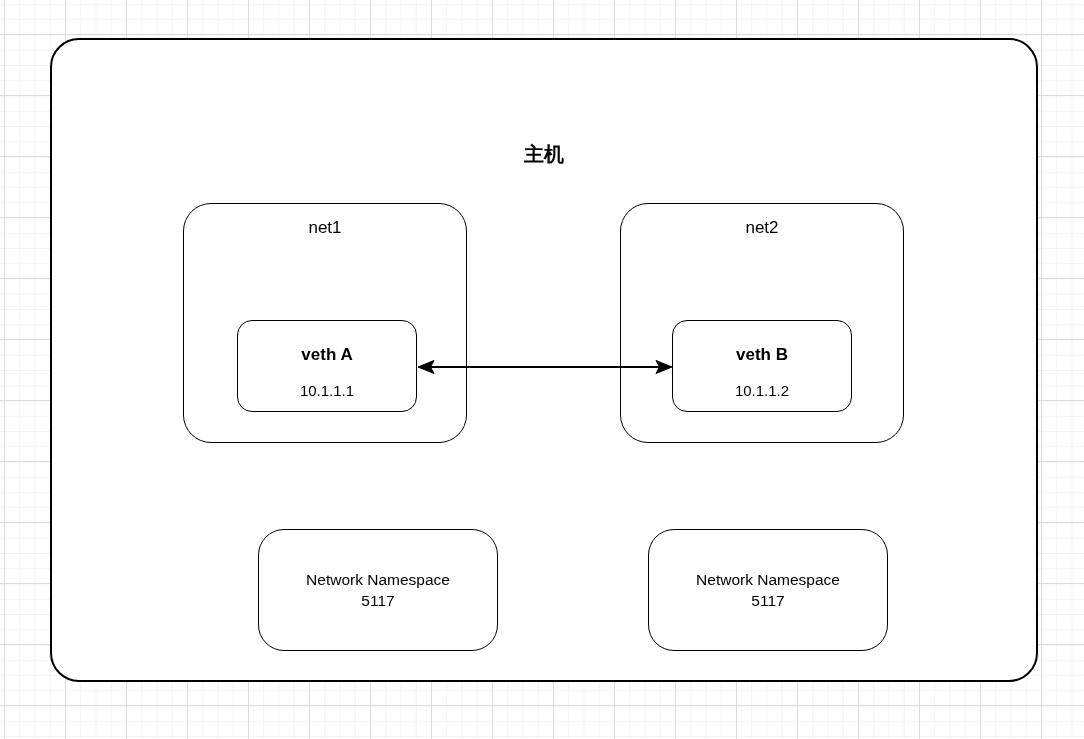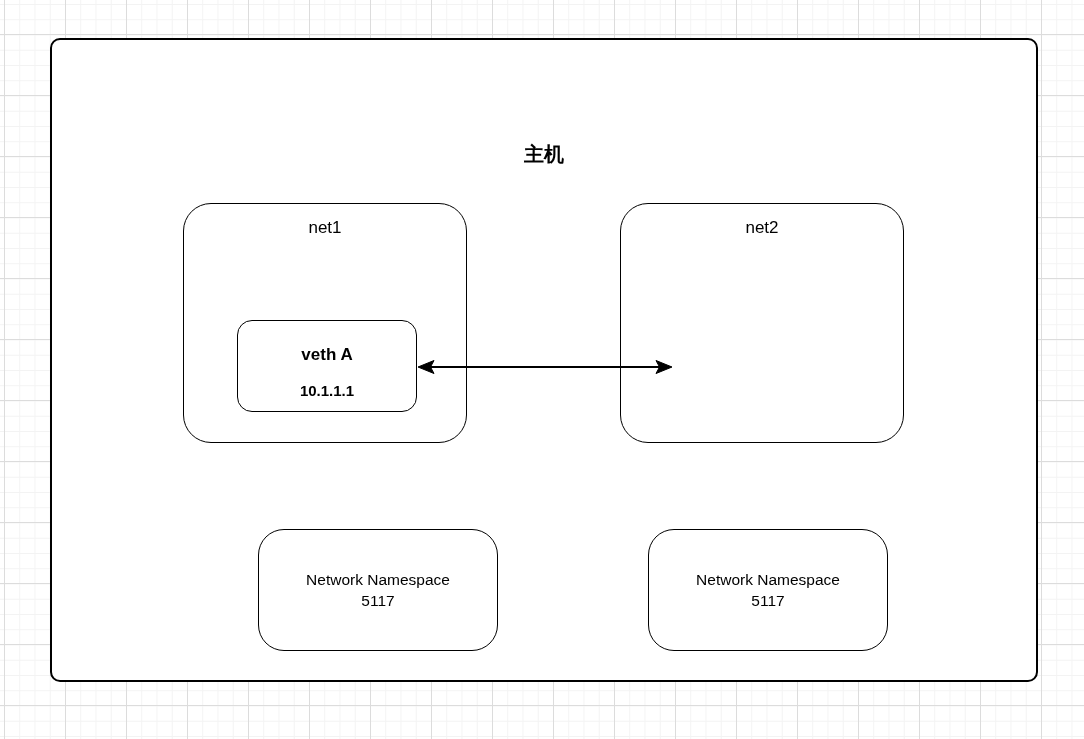--- a/index.html
+++ b/index.html
@@ -24,21 +24,21 @@
   .box {
     position: absolute;
     box-sizing: border-box;
     background: #ffffff;
     border: 1.6px solid #000000;
   }
   .host-box {
     left: 50px; top: 38px;
     width: 988px; height: 644px;
     border-width: 2.4px;
-    border-radius: 10px;
+    border-radius: 29px;
     font-family: Liberation Serif, serif;
   }
   .host-title {
     position: absolute;
     left: 0; right: 0;
     top: 100px;
     text-align: center;
     font-size: 20px;
     line-height: 28px;
     font-weight: bold;
@@ -74,21 +74,20 @@
   .veth-label {
     font-weight: bold;
     font-size: 17px;
     line-height: 17px;
     color: #000000;
   }
   .veth-ip {
     font-size: 15px;
     line-height: 15px;
     color: #000000;
-    font-weight: bold;
   }
   .ns-box {
     top: 529px;
     width: 240px; height: 122px;
     border-radius: 26px;
     display: flex;
     flex-direction: column;
     align-items: center;
     justify-content: center;
     text-align: center;
@@ -122,20 +121,24 @@
 
   <div class="box veth-box left">
     <div class="veth-label">veth A</div>
     <div class="veth-ip">10.1.1.1</div>
   </div>
 
   <div class="box net-box right">
     <div class="net-label">net2</div>
   </div>
 
+  <div class="box veth-box right">
+    <div class="veth-label">veth B</div>
+    <div class="veth-ip">10.1.1.2</div>
+  </div>
 
   <svg class="arrow-svg" viewBox="0 0 270 24" xmlns="http://www.w3.org/2000/svg">
     <line x1="20" y1="12" x2="250" y2="12" stroke="#000000" stroke-width="1.8"></line>
     <polygon points="8,12 24,5.5 20.5,12 24,18.5" fill="#000000" stroke="#000000" stroke-width="1"></polygon>
     <polygon points="262,12 246,5.5 249.5,12 246,18.5" fill="#000000" stroke="#000000" stroke-width="1"></polygon>
   </svg>
 
   <div class="box ns-box left">
     <div>Network Namespace</div>
     <div>5117</div>

